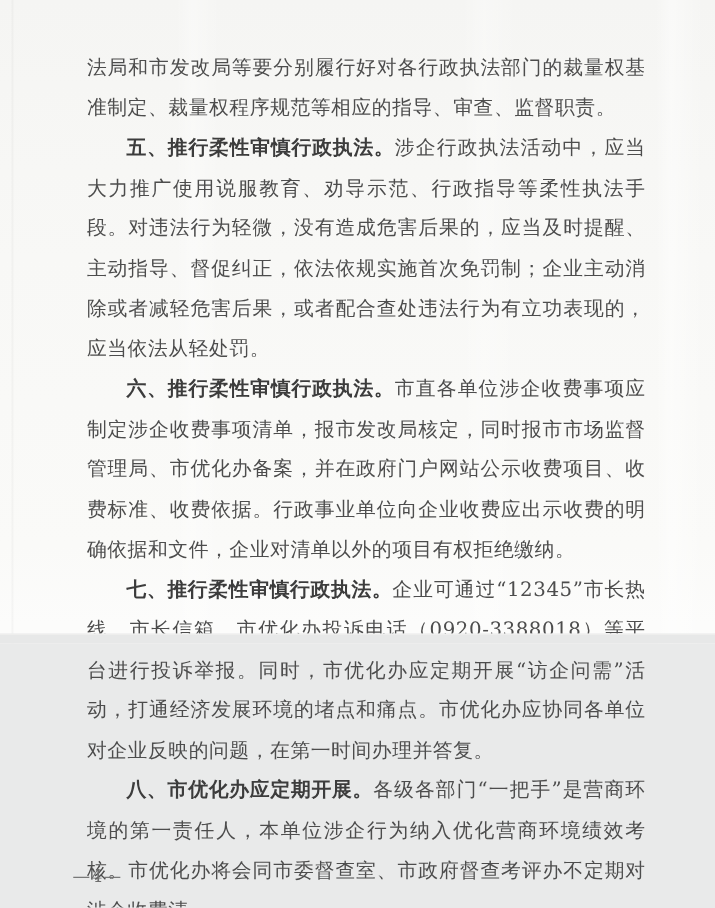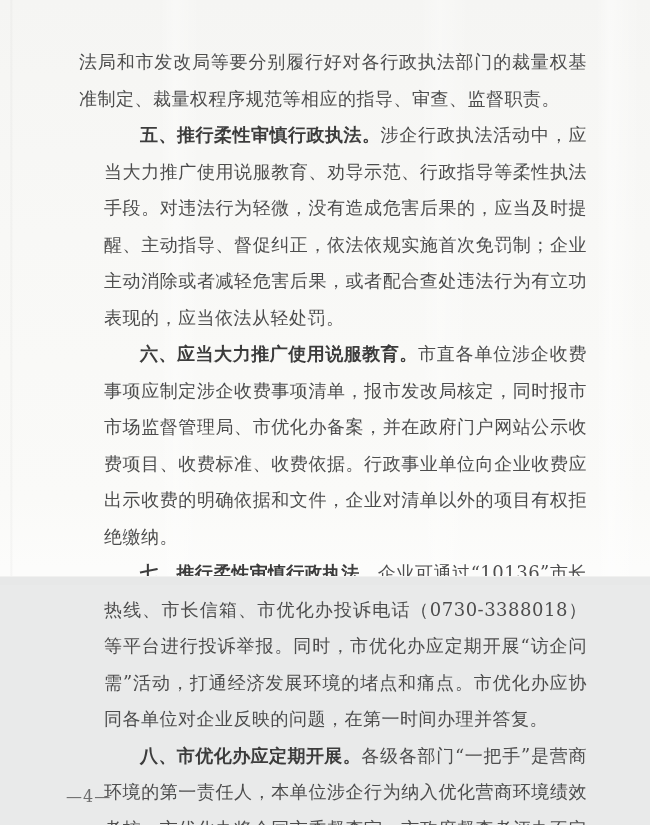--- a/index.html
+++ b/index.html
@@ -53,21 +53,20 @@
     line-height: 36.5px;
     letter-spacing: 0.5px;
     text-align: justify;
   }
   .para {
     margin: 0;
     text-indent: 0;
   }
   .para.indented {
     text-indent: 2em;
-    margin-left: 25px;
   }
   .lead {
     font-weight: bold;
     color: #3c3c3c;
     font-family: "DejaVu Sans", "Liberation Sans", sans-serif;
     letter-spacing: 0.2px;
   }
   .page-number {
     position: absolute;
     left: 66px;
@@ -82,23 +81,23 @@
 <body>
 
 <div class="scan-page">
 
   <div class="content">
 
     <p class="para"><span>法局和市发改局等要分别履行好对各行政执法部门的裁量权基准制定、裁量权程序规范等相应的指导、审查、监督职责。</span></p>
 
     <p class="para indented"><span class="lead">五、推行柔性审慎行政执法。</span><span>涉企行政执法活动中，应当大力推广使用说服教育、劝导示范、行政指导等柔性执法手段。对违法行为轻微，没有造成危害后果的，应当及时提醒、主动指导、督促纠正，依法依规实施首次免罚制；企业主动消除或者减轻危害后果，或者配合查处违法行为有立功表现的，应当依法从轻处罚。</span></p>
 
-    <p class="para indented"><span class="lead">六、应当大力推广使用说服教育。</span><span>市直各单位涉企收费事项应制定涉企收费事项清单，报市发改局核定，同时报市市场监督管理局、市优化办备案，并在政府门户网站公示收费项目、收费标准、收费依据。行政事业单位向企业收费应出示收费的明确依据和文件，企业对清单以外的项目有权拒绝缴纳。</span></p>
+    <p class="para indented"><span class="lead">六、推行柔性审慎行政执法。</span><span>市直各单位涉企收费事项应制定涉企收费事项清单，报市发改局核定，同时报市市场监督管理局、市优化办备案，并在政府门户网站公示收费项目、收费标准、收费依据。行政事业单位向企业收费应出示收费的明确依据和文件，企业对清单以外的项目有权拒绝缴纳。</span></p>
 
-    <p class="para indented"><span class="lead">七、推行柔性审慎行政执法。</span><span>企业可通过“10136”市长热线、市长信箱、市优化办投诉电话（0730-3388018）等平台进行投诉举报。同时，市优化办应定期开展“访企问需”活动，打通经济发展环境的堵点和痛点。市优化办应协同各单位对企业反映的问题，在第一时间办理并答复。</span></p>
+    <p class="para indented"><span class="lead">七、推行柔性审慎行政执法。</span><span>企业可通过“12345”市长热线、市长信箱、市优化办投诉电话（0920-3388018）等平台进行投诉举报。同时，市优化办应定期开展“访企问需”活动，打通经济发展环境的堵点和痛点。市优化办应协同各单位对企业反映的问题，在第一时间办理并答复。</span></p>
 
     <p class="para indented"><span class="lead">八、市优化办应定期开展。</span><span>各级各部门“一把手”是营商环境的第一责任人，本单位涉企行为纳入优化营商环境绩效考核。市优化办将会同市委督查室、市政府督查考评办不定期对涉企收费清</span></p>
 
   </div>
 
   <div class="page-number">—4—</div>
 
   <div class="page-bottom-strip"></div>
 </div>
 

